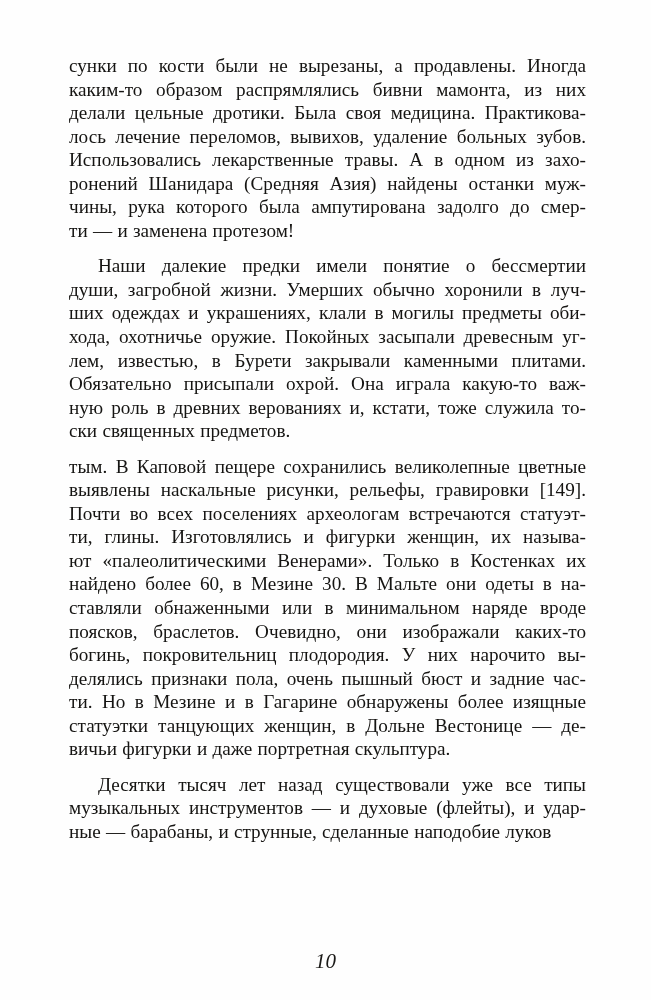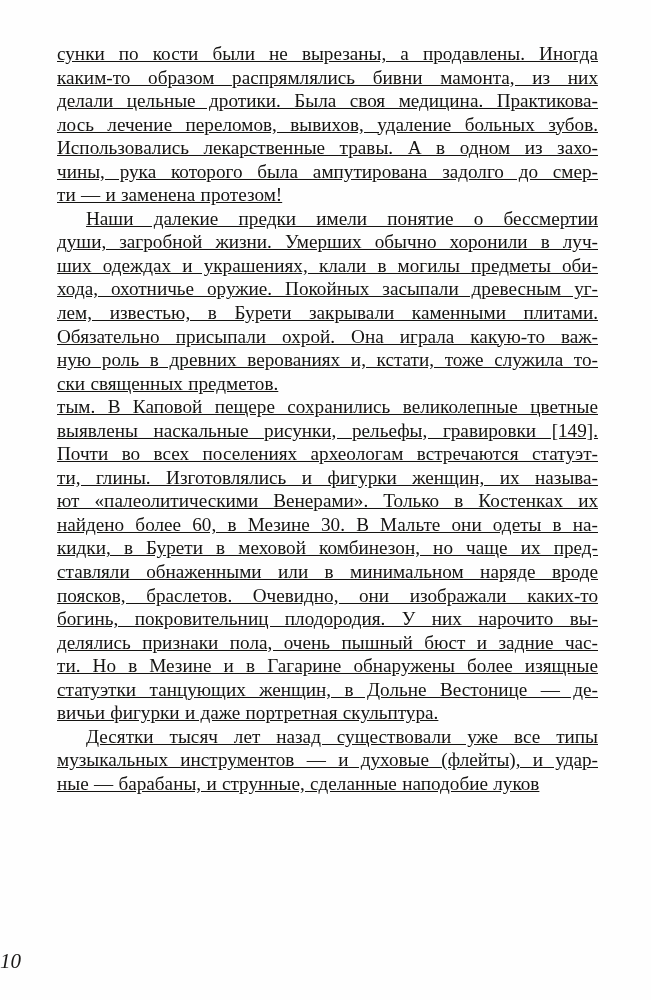--- a/index.html
+++ b/index.html
@@ -16,23 +16,22 @@
     font-family: "Liberation Serif", "DejaVu Serif", serif;
     color: #151412;
   }
   .text-block {
     position: absolute;
     left: 57px;
     top: 42px;
     width: 541px;
   }
   .paragraph {
-    margin: 0;
+    margin: 12px;
     padding: 0;
-    text-decoration: underline;
   }
   .line {
     font-size: 19.2px;
     line-height: 23.55px;
     white-space: normal;
     text-align: justify;
     text-align-last: justify;
     -moz-text-align-last: justify;
     word-spacing: 0.5px;
   }
@@ -41,58 +40,59 @@
     -moz-text-align-last: left;
   }
   .line.indent {
     text-indent: 29px;
   }
   .page-number {
     position: absolute;
     top: 948px;
     left: 0;
     width: 100%;
+    text-align: center;
     font-style: italic;
     font-size: 21px;
     line-height: 26px;
     color: #1a1917;
   }
 </style>
 </head>
 <body>
 
 <div class="page">
   <div class="text-block">
       <div class="paragraph">
         <div class="line">сунки по кости были не вырезаны, а продавлены. Иногда</div>
         <div class="line">каким-то образом распрямлялись бивни мамонта, из них</div>
         <div class="line">делали цельные дротики. Была своя медицина. Практикова-</div>
         <div class="line">лось лечение переломов, вывихов, удаление больных зубов.</div>
         <div class="line">Использовались лекарственные травы. А в одном из захо-</div>
+        <div class="line">ронений Шанидара (Средняя Азия) найдены останки муж-</div>
         <div class="line">чины, рука которого была ампутирована задолго до смер-</div>
         <div class="line last">ти — и заменена протезом!</div>
       </div>
       <div class="paragraph">
         <div class="line indent">Наши далекие предки имели понятие о бессмертии</div>
         <div class="line">души, загробной жизни. Умерших обычно хоронили в луч-</div>
         <div class="line">ших одеждах и украшениях, клали в могилы предметы оби-</div>
         <div class="line">хода, охотничье оружие. Покойных засыпали древесным уг-</div>
         <div class="line">лем, известью, в Бурети закрывали каменными плитами.</div>
         <div class="line">Обязательно присыпали охрой. Она играла какую-то важ-</div>
         <div class="line">ную роль в древних верованиях и, кстати, тоже служила то-</div>
         <div class="line last">ски священных предметов.</div>
       </div>
       <div class="paragraph">
         <div class="line">тым. В Каповой пещере сохранились великолепные цветные</div>
         <div class="line">выявлены наскальные рисунки, рельефы, гравировки [149].</div>
         <div class="line">Почти во всех поселениях археологам встречаются статуэт-</div>
         <div class="line">ти, глины. Изготовлялись и фигурки женщин, их называ-</div>
         <div class="line">ют «палеолитическими Венерами». Только в Костенках их</div>
         <div class="line">найдено более 60, в Мезине 30. В Мальте они одеты в на-</div>
-        <div class="line">кидки, в Бурети в меховой комбинезон, но чаще их пред-</div>
         <div class="line">ставляли обнаженными или в минимальном наряде вроде</div>
         <div class="line">поясков, браслетов. Очевидно, они изображали каких-то</div>
         <div class="line">богинь, покровительниц плодородия. У них нарочито вы-</div>
         <div class="line">делялись признаки пола, очень пышный бюст и задние час-</div>
         <div class="line">ти. Но в Мезине и в Гагарине обнаружены более изящные</div>
         <div class="line">статуэтки танцующих женщин, в Дольне Вестонице — де-</div>
         <div class="line last">вичьи фигурки и даже портретная скульптура.</div>
       </div>
       <div class="paragraph">
         <div class="line indent">Десятки тысяч лет назад существовали уже все типы</div>

